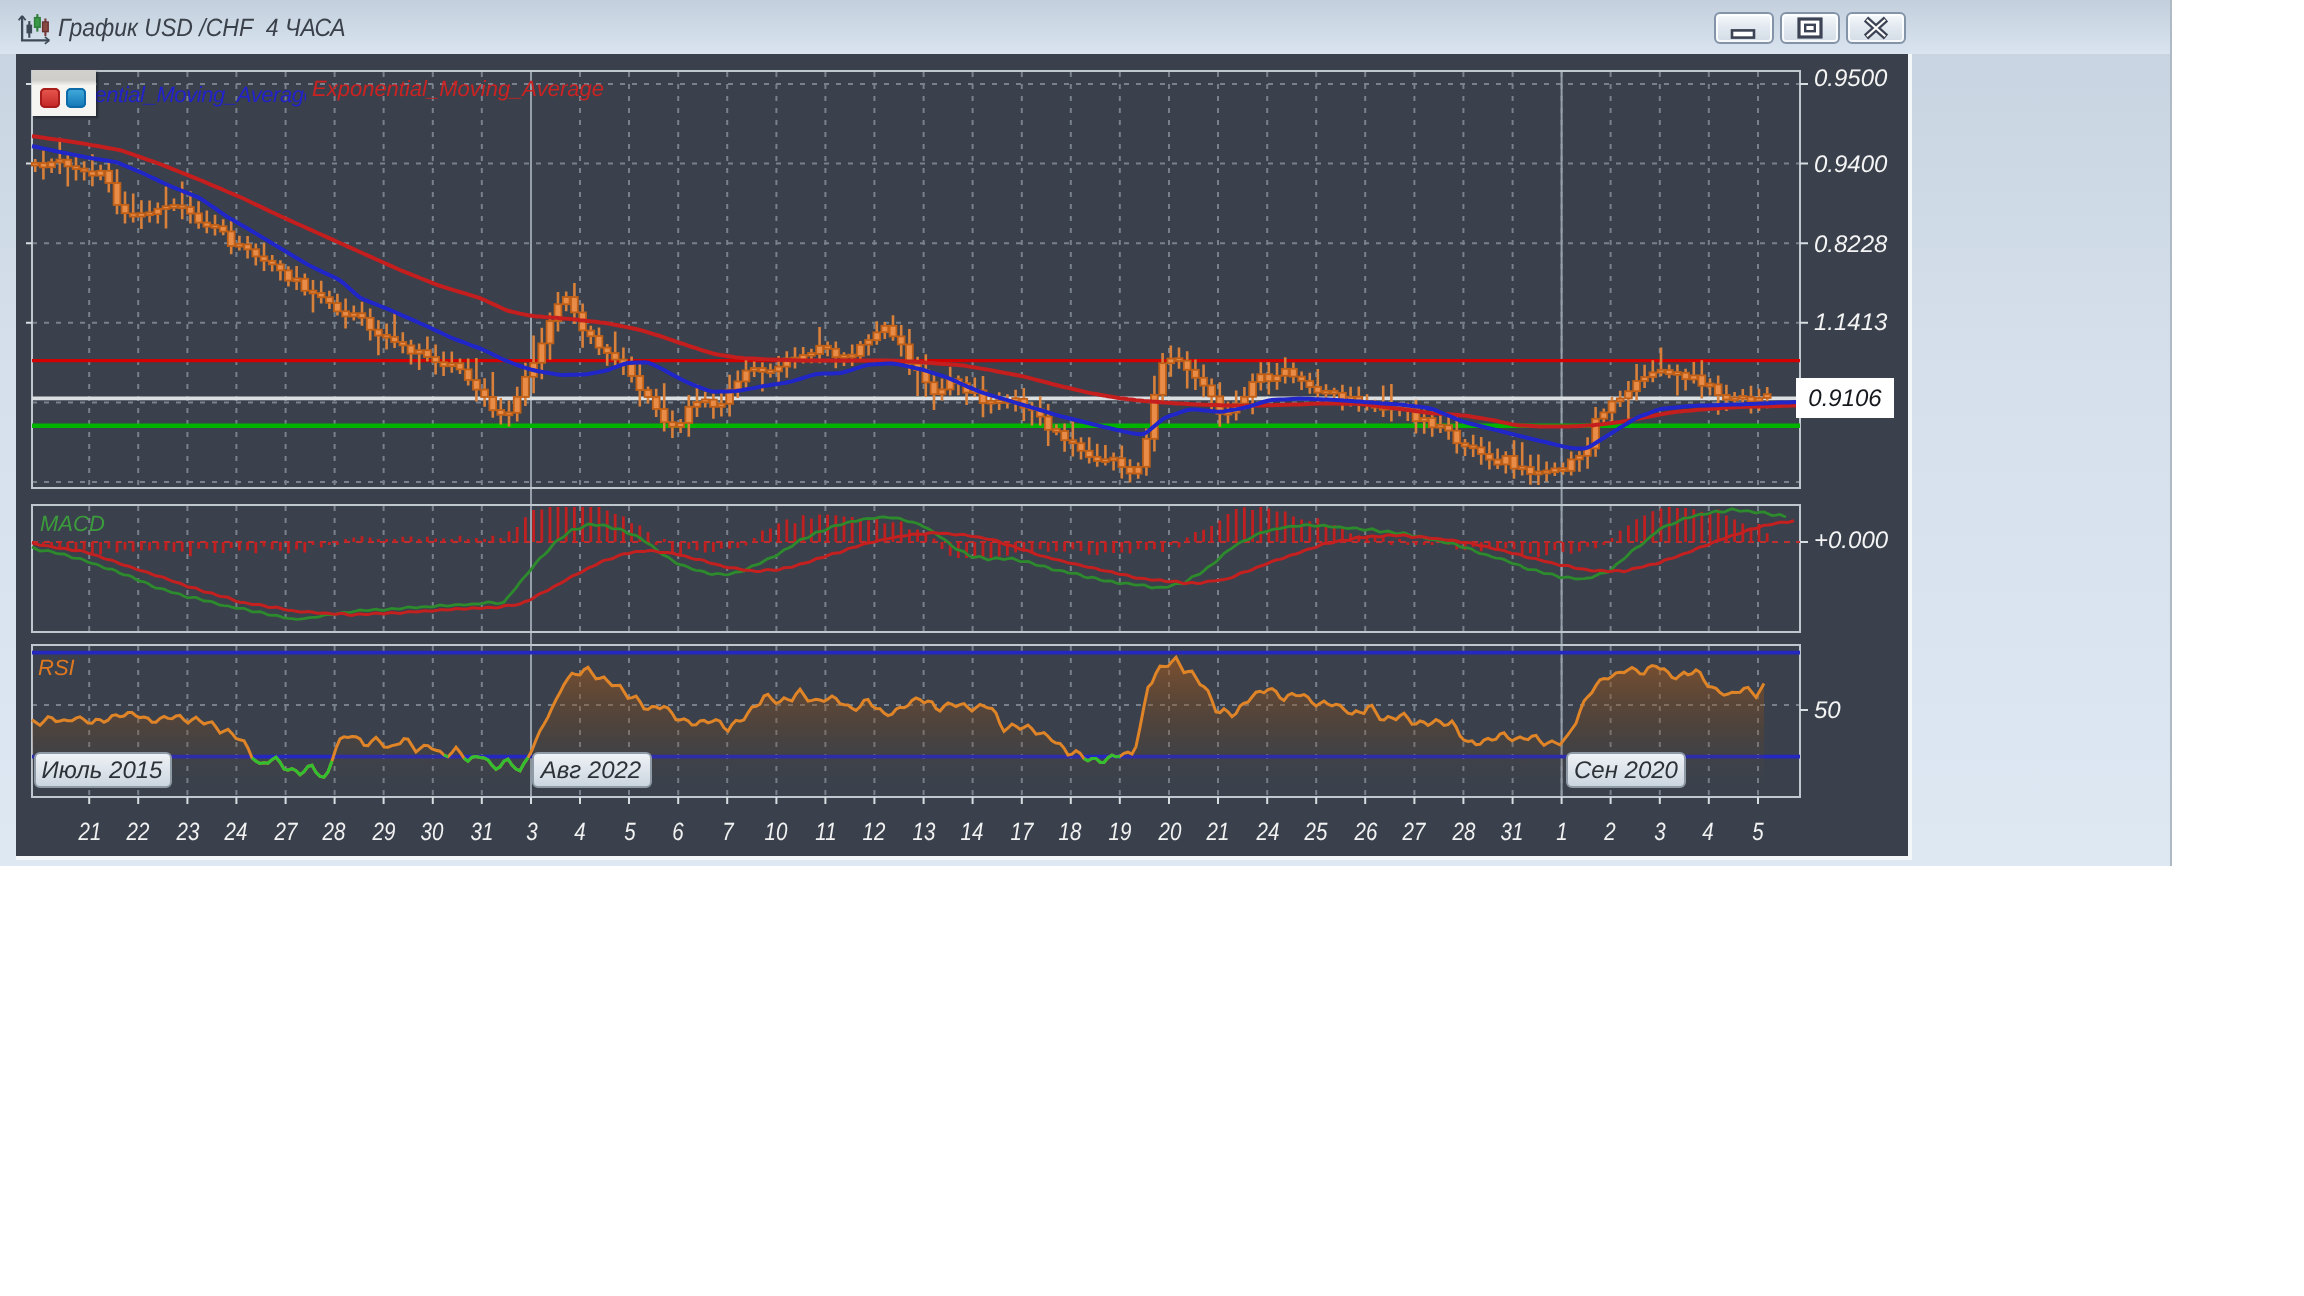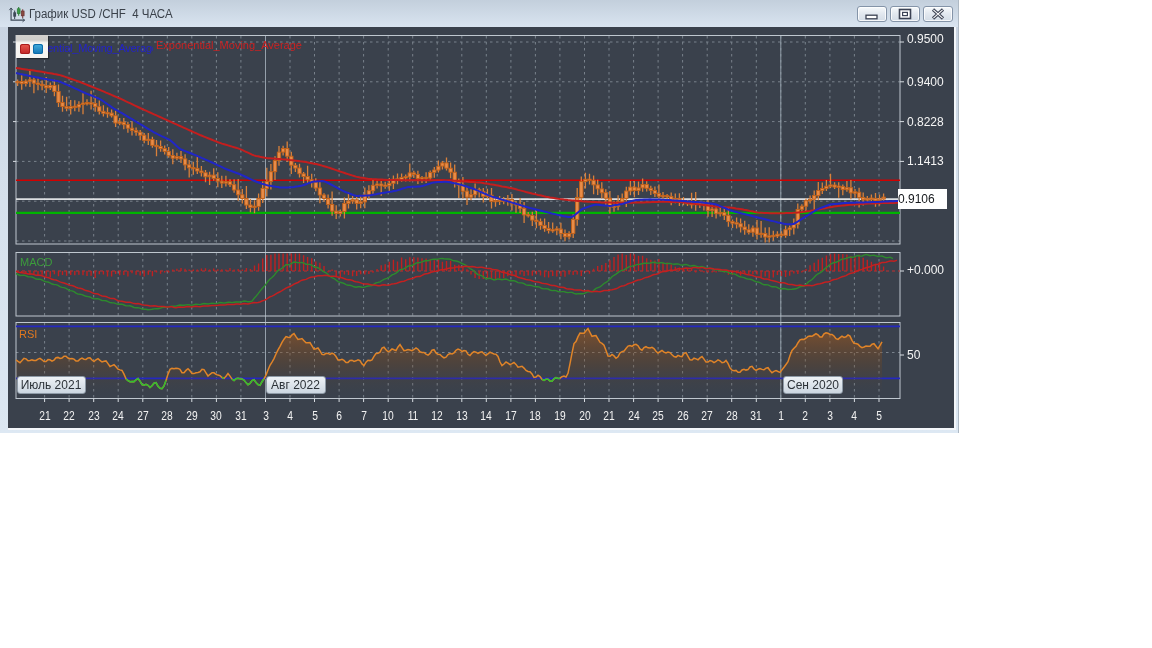--- a/index.html
+++ b/index.html
@@ -1,30 +1,30 @@
 <!DOCTYPE html>
 <html><head><meta charset="utf-8"><style>
 html,body{margin:0;padding:0;background:#fff;width:1152px;height:648px;overflow:hidden;
 font-family:"Liberation Sans",sans-serif;}
-#win{position:absolute;left:0;top:0;width:959px;height:433px;
+#win{position:absolute;left:0;top:0;width:1086px;height:433px;
 background:linear-gradient(#c7d2e0,#d4dfeb 40%,#dde8f3);border-right:1px solid #aeb9c4;
-box-sizing:border-box;}
+box-sizing:border-box;font-style:italic;}
 #titlebar{position:absolute;left:0;top:0;width:100%;height:27px;
 background:linear-gradient(#c3cfdc,#d9e4f0);}
 #title{position:absolute;left:29px;top:7px;font-size:12.5px;color:#3a414a;transform:scaleX(0.92);transform-origin:left center;}
 #client{position:absolute;left:8px;top:27px;width:946px;height:401px;background:#3a414c;
 border-right:2px solid #f4f7fa;border-bottom:2px solid #f4f7fa;box-sizing:content-box;}
 .wbtn{position:absolute;top:6px;width:30px;height:16px;border:1px solid #8494a8;
 border-radius:3px;background:linear-gradient(#f7fafc,#e3e9f0 45%,#d3dce6);
 box-sizing:border-box;box-shadow:inset 0 0 0 1px rgba(255,255,255,.8);}
 svg{position:absolute;left:0;top:0;}
 .plab{position:absolute;left:907px;width:40px;font-size:12px;color:#f4f4f4;}
 .dlab{position:absolute;top:409px;width:24px;text-align:center;font-size:12.5px;color:#f2f2f2;transform:scaleX(0.82);}
 #pricebox{position:absolute;left:898px;top:189px;width:49px;height:20px;background:#fff;
-font-size:12px;color:#15181c;line-height:20px;}
+font-size:12px;color:#15181c;text-align:center;line-height:20px;}
 .mbtn{position:absolute;height:18px;border:1px solid #8e9aa6;border-radius:3px;
 background:linear-gradient(#eef2f6,#ccd6e0);color:#2c3238;font-size:12px;
 text-align:center;line-height:17px;box-sizing:border-box;top:375.5px;}
 #legendbox{position:absolute;left:16px;top:35px;width:31.5px;height:23px;
 background:linear-gradient(#d2d0cd,#cfcdca 22%,#f7f5f2 34%,#f6f4f1);
 box-shadow:1px 1px 1px rgba(0,0,0,.35);}
 .sq{position:absolute;top:9px;width:10px;height:10px;border-radius:2.5px;}
 #legclip{position:absolute;left:16px;top:38px;width:137px;overflow:hidden;white-space:nowrap;}
 #legclip span{display:inline-block;margin-left:1px;font-size:11px;letter-spacing:-0.2px;color:#2222cb;}
 #legtext2{position:absolute;left:156px;top:38.5px;font-size:11px;color:#cb2222;}
@@ -352,15 +352,15 @@
     <div class="dlab" style="left:646.1px">25</div>
     <div class="dlab" style="left:670.6px">26</div>
     <div class="dlab" style="left:695.2px">27</div>
     <div class="dlab" style="left:719.7px">28</div>
     <div class="dlab" style="left:744.3px">31</div>
     <div class="dlab" style="left:768.8px">1</div>
     <div class="dlab" style="left:793.3px">2</div>
     <div class="dlab" style="left:817.9px">3</div>
     <div class="dlab" style="left:842.4px">4</div>
     <div class="dlab" style="left:867.0px">5</div>
-<div class="mbtn" style="left:16.5px;width:69px">Июль 2021</div>
+<div class="mbtn" style="left:16.5px;width:69px">Июль 2015</div>
 <div class="mbtn" style="left:265.5px;width:60px">Авг 2022</div>
 <div class="mbtn" style="left:783px;width:60px">Сен 2020</div>
 </div>
 </body></html>

